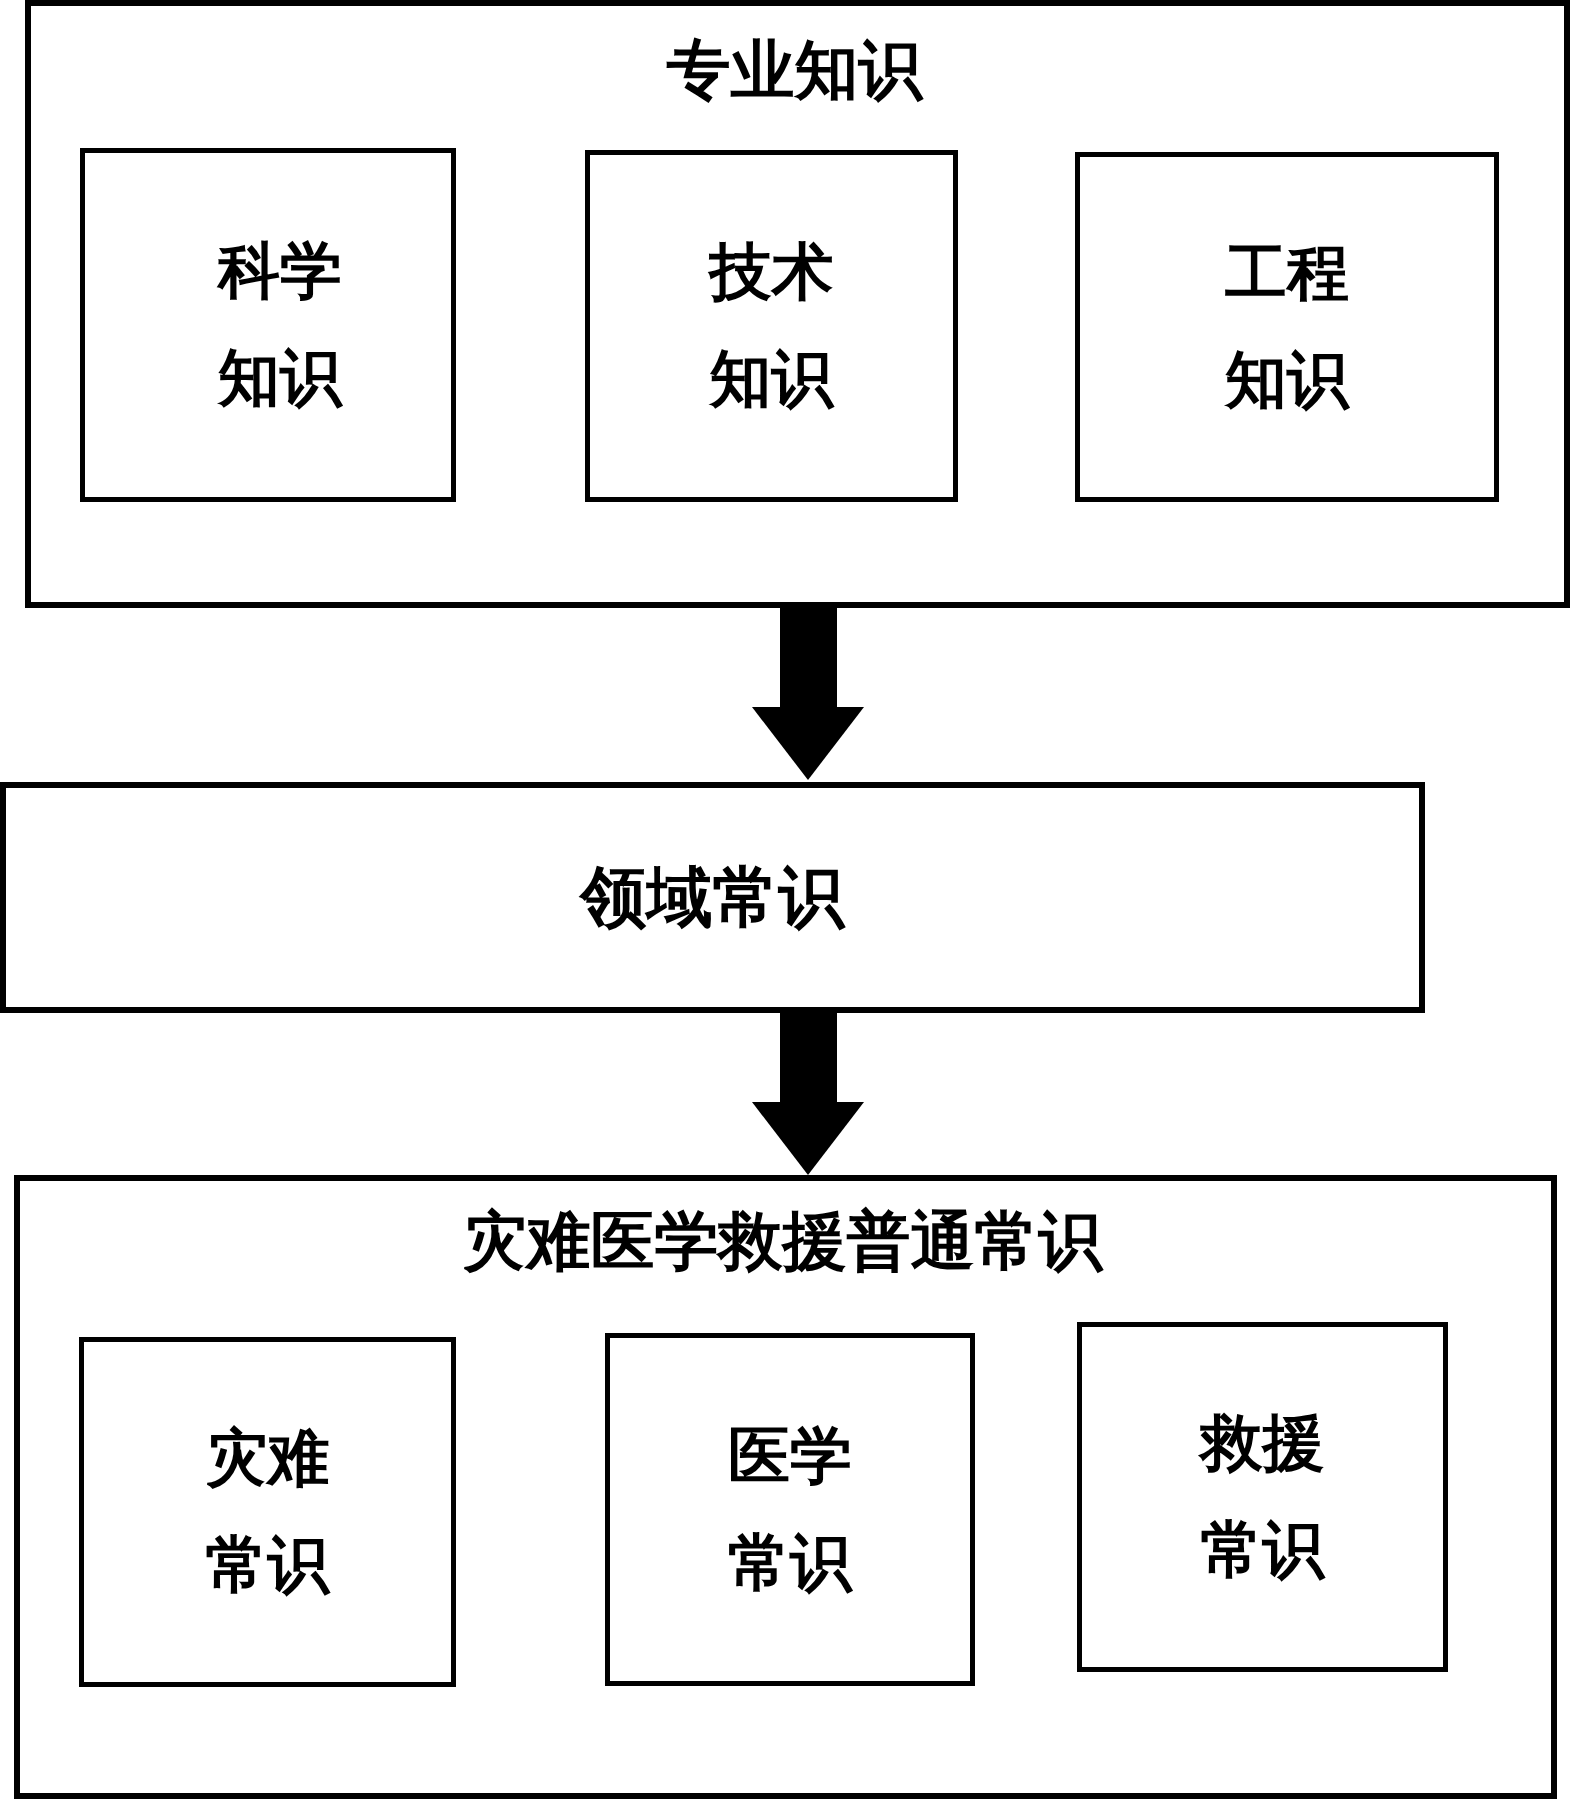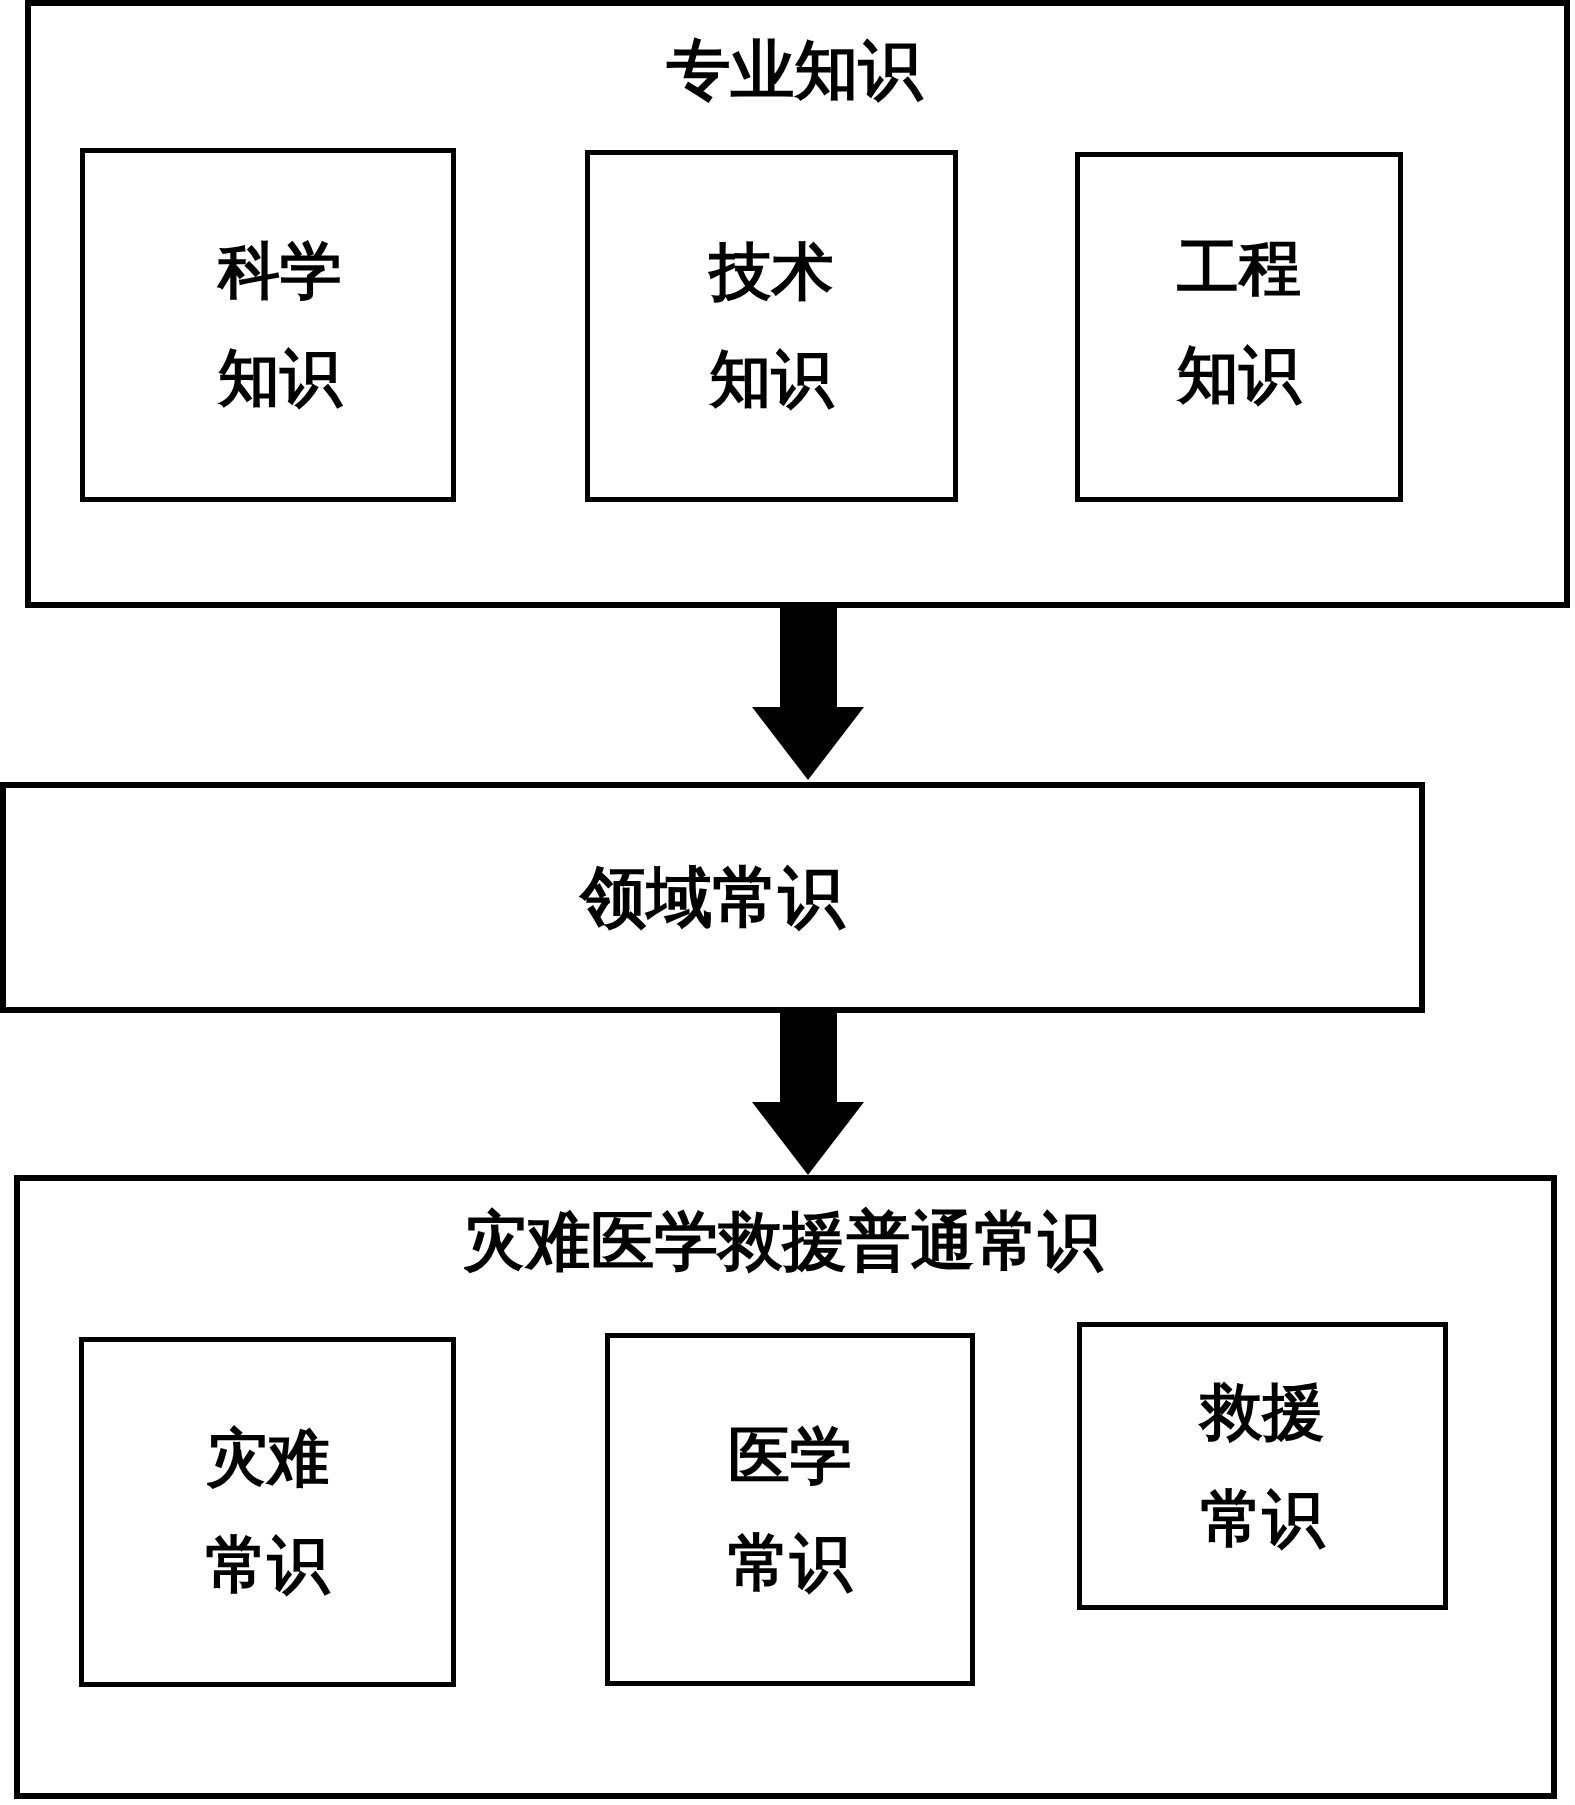--- a/index.html
+++ b/index.html
@@ -70,21 +70,21 @@
     </div>
   </div>
 
   <div class="abs inner-box" style="left:554px; top:144px; width:373px; height:352px;">
     <div class="cell-label">
       <span>技术</span><br>
       <span>知识</span>
     </div>
   </div>
 
-  <div class="abs inner-box" style="left:1044px; top:146px; width:328px; height:350px;font-family:Liberation Mono, monospace;">
+  <div class="abs inner-box" style="left:1044px; top:146px; width:424px; height:350px;">
     <div class="cell-label">
       <span>工程</span><br>
       <span>知识</span>
     </div>
   </div>
 </div>
 
 <div>
   <div class="arrow-shaft" style="left:780px; top:606px; width:57px; height:101px;"></div>
   <div class="arrow-head" style="left:752px; top:707px;"></div>
@@ -109,19 +109,19 @@
     </div>
   </div>
 
   <div class="abs inner-box" style="left:565px; top:152px; width:370px; height:353px;margin-left:20px;">
     <div class="cell-label">
       <span>医学</span><br>
       <span>常识</span>
     </div>
   </div>
 
-  <div class="abs inner-box" style="left:1057px; top:141px; width:371px; height:288px;">
+  <div class="abs inner-box" style="left:1057px; top:141px; width:371px; height:350px;">
     <div class="cell-label">
       <span>救援</span><br>
       <span>常识</span>
     </div>
   </div>
 </div>
 
 </body></html>

